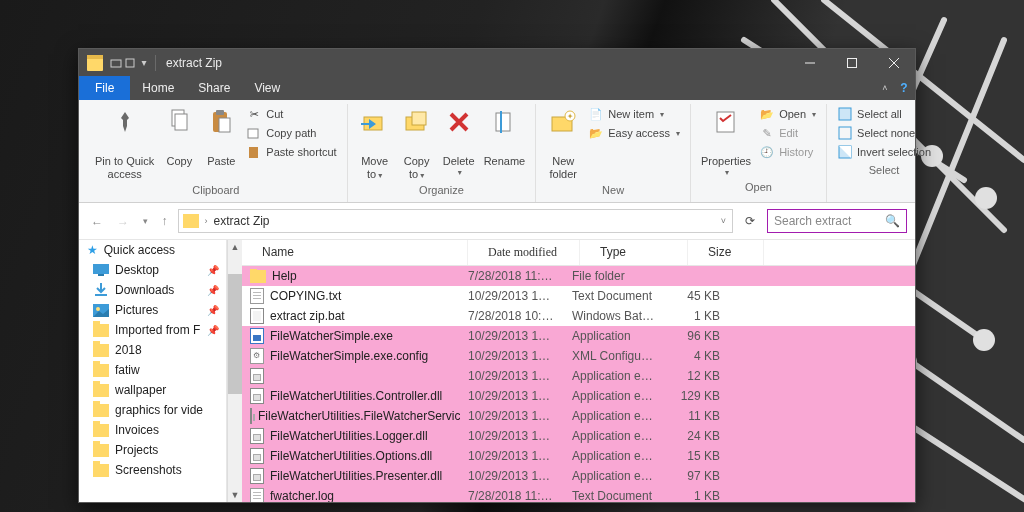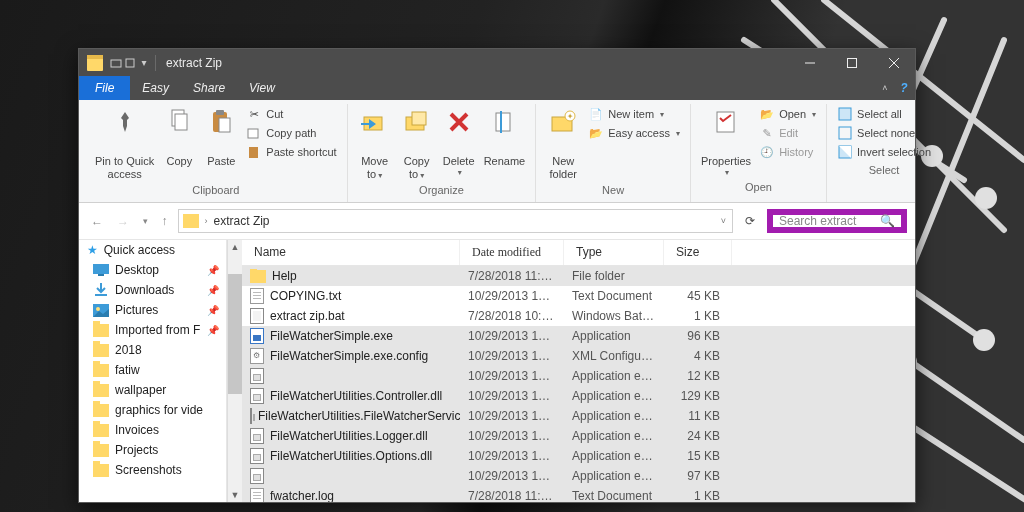--- a/index.html
+++ b/index.html
@@ -40,21 +40,20 @@
   .titlebar .spacer { flex: 1; }
   .titlebar .win-btn { width: 42px; height: 27px; display:inline-flex; align-items:center; justify-content:center; color:#eee;}
   .titlebar .win-btn svg { width:10px; height:10px; }
   
   .menurow {
     background: #4c4c4c;
     height: 24px;
     display: flex; align-items: stretch;
     color: #eee;
     font-size: 12px;
-    font-style: italic;
   }
   .file-tab { background:#1a6fd8; color:#fff; padding:0 16px; display:inline-flex; align-items:center;}
   .menu-item { padding:0 12px; display:inline-flex; align-items:center; color:#eee;}
   .menurow .spacer{flex:1;}
   .menurow .help-q { width:22px; display:inline-flex; align-items:center; justify-content:center; color:#4fb0ff; font-weight:bold;}
   .menurow .caret-d { width:16px; display:inline-flex; align-items:center; justify-content:center; color:#ccc; font-size:9px;}
   
   .ribbon {
     background: #f5f6f7;
     border-bottom: 1px solid #d0d0d0;
@@ -73,43 +72,43 @@
   .mini-row.dis { color:#9a9a9a;}
   .mini-ic { width:16px; height:16px; display:inline-flex; align-items:center; justify-content:center;}
   .dd { font-size:8px; color:#666; margin-left:2px;}
   
   .navbar { display:flex; align-items:center; padding:6px 8px; gap:6px; border-bottom:1px solid #e6e6e6;}
   .nav-arrow { color:#888; padding:2px 4px;}
   .crumb-box { flex:1; border:1px solid #cfcfcf; height:24px; display:flex; align-items:center; padding:0 4px; gap:4px; color:#333;}
   .crumb-box .fico { width:16px; height:14px; background:#ffd869; display:inline-block;}
   .crumb-sep { color:#777; font-size:9px; padding:0 2px;}
   .refresh { color:#555; padding:0 6px;}
-  .search-box { width:140px; border:6px solid #a21caf; height:24px; display:flex; align-items:center; padding:0 6px; color:#888; font-size:12px; justify-content:space-between;}
+  .search-box { width:140px; border:1px solid #a21caf; height:24px; display:flex; align-items:center; padding:0 6px; color:#888; font-size:12px; justify-content:space-between;}
   
   .body { display:flex; height:262px;}
   .side { width:148px; border-right:1px solid #e6e6e6; overflow:hidden; display:flex; flex-direction:column;}
   .side-scroll{flex:1;}
   .side-item { display:flex; align-items:center; gap:6px; padding:3px 6px 3px 14px; color:#222; position:relative; white-space:nowrap; overflow:hidden;}
   .side-item .pin{position:absolute; right:6px; color:#888; font-size:10px;}
   .side-item.head{padding-left:8px;}
   .side-item .qico{color:#2e9fe6;}
   .fic { width:16px; height:13px; background:#ffd869; display:inline-block; position:relative;}
   .fic::before{content:"";position:absolute;left:0;top:-3px;width:7px;height:3px;background:#ffd869;}
   .side::-webkit-scrollbar{width:14px;}
   .side-sb { width:15px; background:#f0f0f0; border-left:1px solid #ddd; display:flex; flex-direction:column; align-items:center;}
   .side-sb .thumb{background:#c6c6c6; width:100%; height:120px; margin-top:20px;}
   .side-sb .ar{font-size:9px;color:#666;padding:2px 0;}
   
   .files { flex:1; display:flex; flex-direction:column;}
   .cols { display:flex; border-bottom:1px solid #e6e6e6; color:#333; font-size:12px;}
-  .col { padding:5px 12px; border-right:1px solid #f0f0f0; position:relative;}
+  .col { padding:5px 12px; border-right:1px solid #f0f0f0; position:relative;margin-left:8px;}
   .col.name{flex:0 0 218px;} .col.date{flex:0 0 104px;font-family:Liberation Serif, serif;} .col.type{flex:0 0 100px;} .col.size{flex:0 0 68px; text-align:left;}
   .rows { flex:1; overflow:hidden;}
   .row { display:flex; align-items:center; height:20px; font-size:12px; color:#222;}
-  .row.sel { background:#e5e5e5;}
+  .row.sel { background:#f9a8d4;}
   .row .c{padding:0 8px; overflow:hidden; text-overflow:ellipsis; white-space:nowrap;}
   .row .c.name{flex:0 0 218px; display:flex; align-items:center; gap:6px;}
   .row .c.date{flex:0 0 104px; color:#555;}
   .row .c.type{flex:0 0 100px; color:#555;}
   .row .c.size{flex:0 0 68px; text-align:right; color:#555; padding-right:12px;}
   .doc-ic { width:14px; height:16px; border:1px solid #999; background:#fff; display:inline-block; position:relative;}
   .doc-ic.txt::after{content:"";position:absolute;left:2px;right:2px;top:3px;height:1px;background:#bbb;box-shadow:0 3px 0 #bbb,0 6px 0 #bbb;}
   .doc-ic.exe{border-color:#3a76c4;} .doc-ic.exe::after{content:"";position:absolute;left:2px;bottom:2px;width:8px;height:6px;background:#3a76c4;}
   .doc-ic.dll{border-color:#888;} .doc-ic.dll::after{content:"";position:absolute;left:2px;top:5px;right:2px;height:5px;background:#e0e0e0;border:1px solid #aaa;}
   .doc-ic.bat{border-color:#888;} .doc-ic.bat::before{content:"";position:absolute;inset:2px;background:#f3f3f3;}
@@ -178,21 +177,21 @@
     <span class="win-btn close">
         <svg viewBox="0 0 10 10">
           <line x1="0" y1="0" x2="10" y2="10" stroke="#eee"></line>
           <line x1="10" y1="0" x2="0" y2="10" stroke="#eee"></line>
         </svg>
       </span>
   </div>
 
   <div class="menurow">
     <span class="file-tab">File</span>
-    <span class="menu-item">Easy</span>
+    <span class="menu-item">Home</span>
     <span class="menu-item">Share</span>
     <span class="menu-item">View</span>
     <span class="spacer"></span>
     <span class="caret-d">˄</span>
     <span class="help-q">?</span>
   </div>
 
   <div class="ribbon">
 
     <div class="group">
@@ -574,20 +573,21 @@
               <span class="doc-ic dll"></span>
               <span>FileWatcherUtilities.Options.dll</span>
             </span>
             <span class="c date">10/29/2013 10:13</span>
             <span class="c type">Application extens</span>
             <span class="c size">15 KB</span>
           </div>
           <div class="row sel">
             <span class="c name">
               <span class="doc-ic dll"></span>
+              <span>FileWatcherUtilities.Presenter.dll</span>
             </span>
             <span class="c date">10/29/2013 10:13</span>
             <span class="c type">Application extens</span>
             <span class="c size">97 KB</span>
           </div>
           <div class="row sel">
             <span class="c name">
               <span class="doc-ic txt"></span>
               <span>fwatcher.log</span>
             </span>

